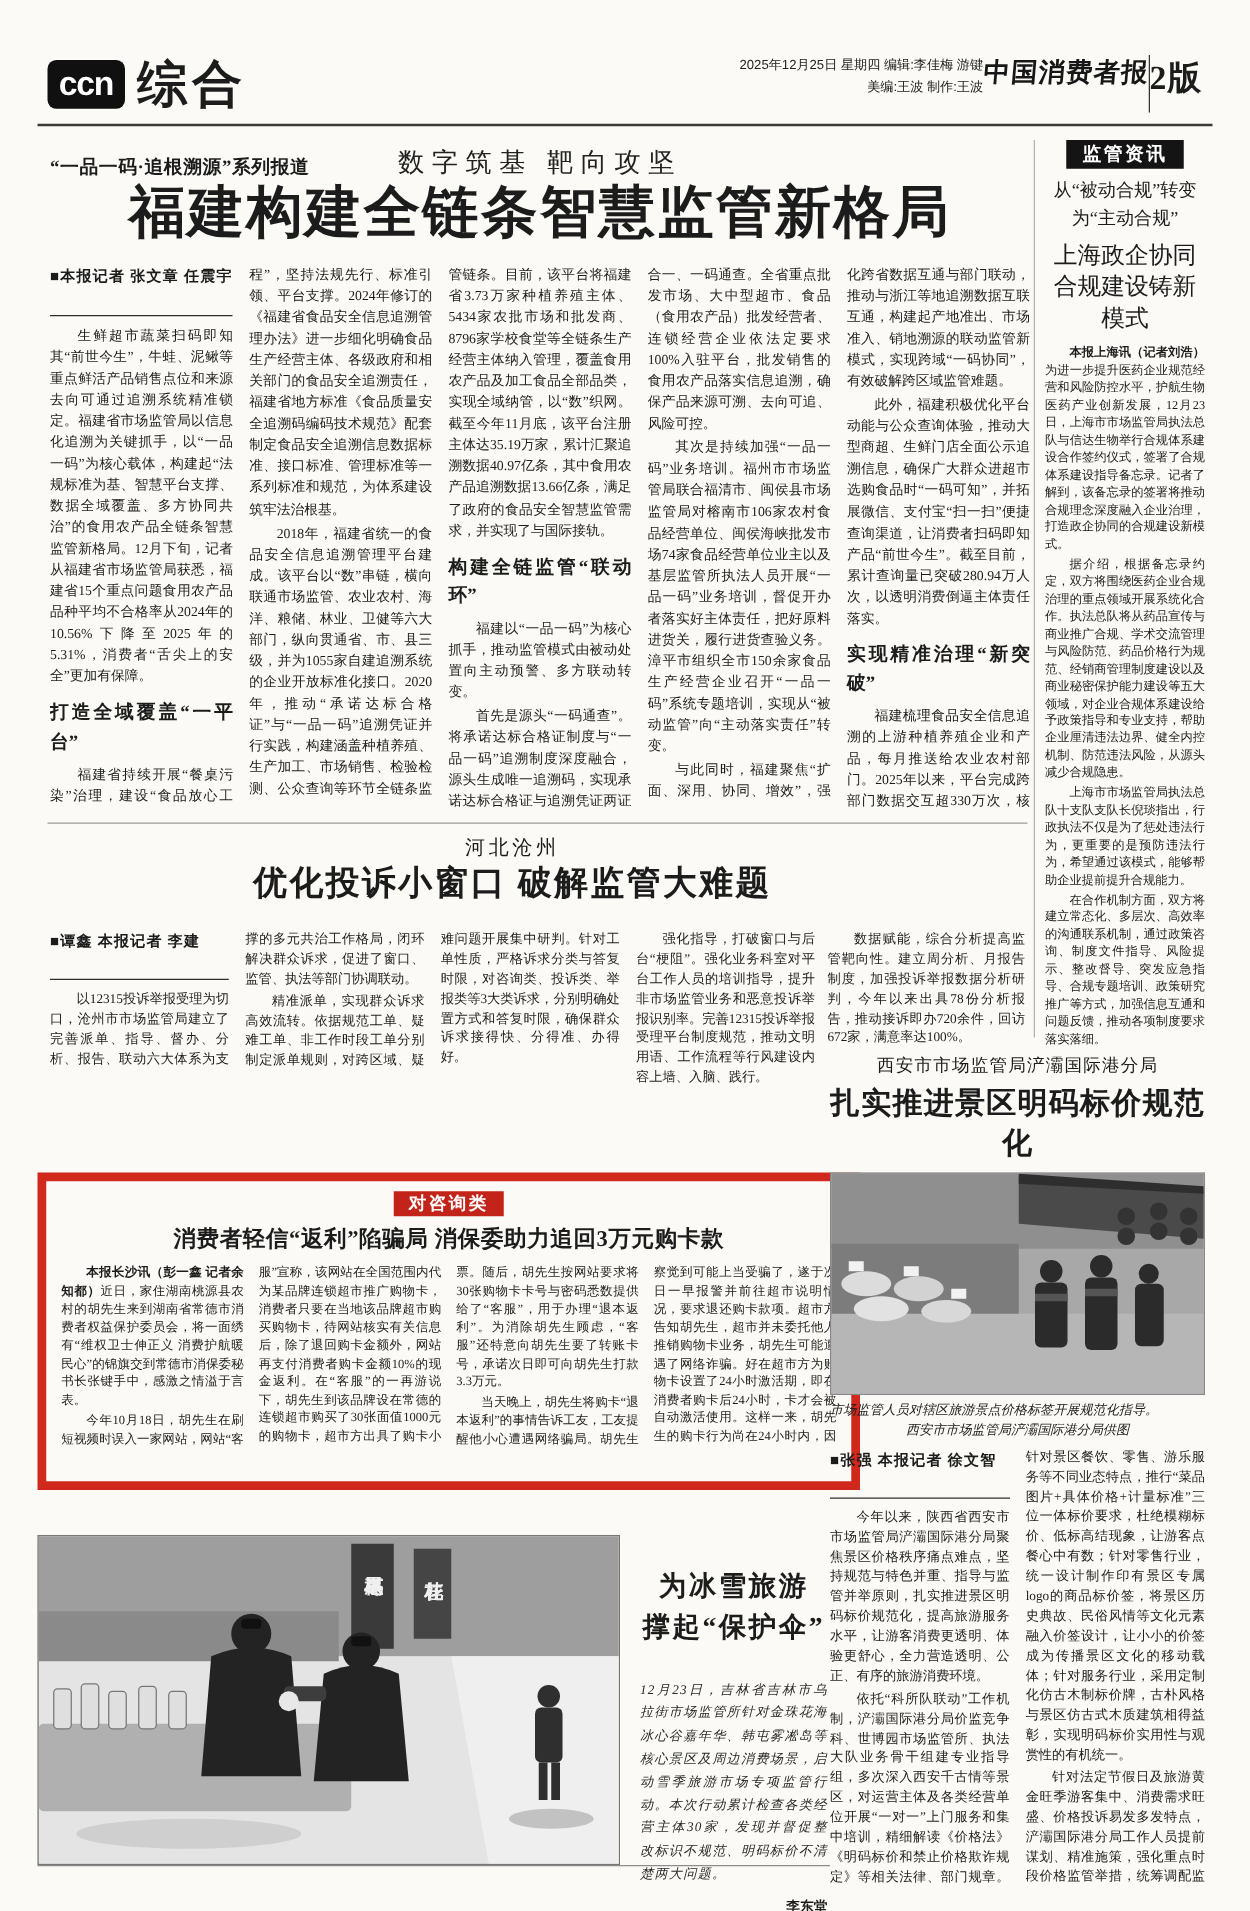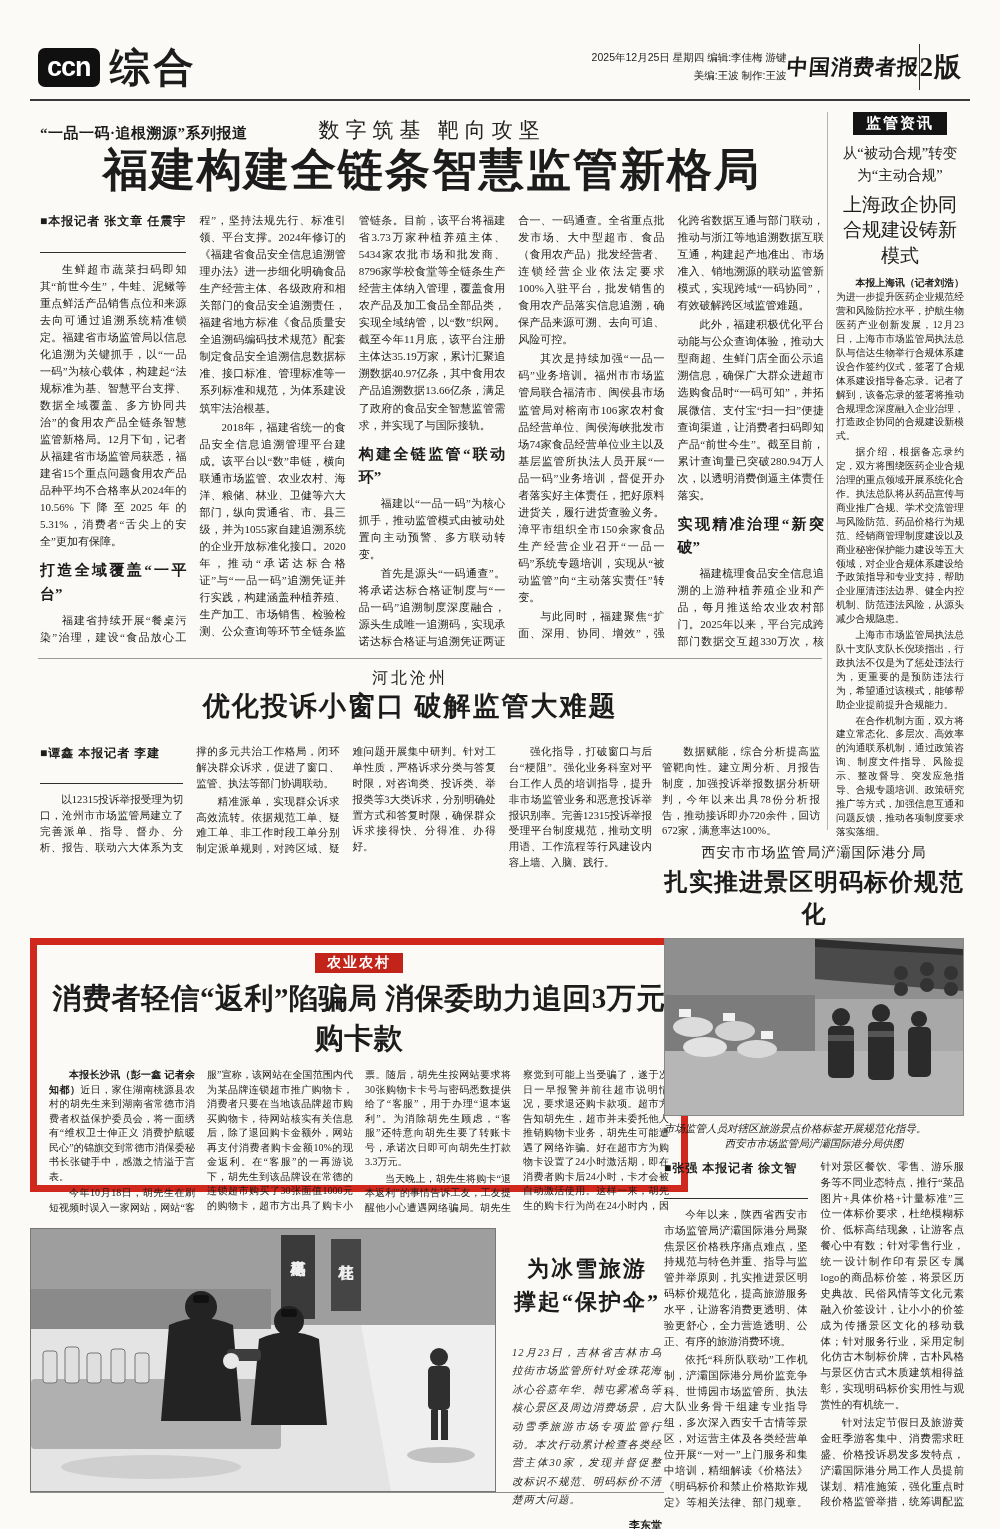--- a/index.html
+++ b/index.html
@@ -6,21 +6,21 @@
   .page{
     position:relative;width:1000px;height:1529px;margin:0 auto;
     background:#fbfaf6;overflow:hidden;color:#1c1c1c;
     font-family:"Liberation Serif","DejaVu Serif",serif;
   }
   
   .header{position:absolute;left:38px;top:40px;width:924px;height:54px;display:flex;justify-content:space-between;align-items:center;}
   .brand{display:flex;align-items:center;gap:10px;}
   .logo{background:#101010;color:#fff;border-radius:7px;padding:4px 9px;font-weight:bold;font-size:27px;letter-spacing:-1px;font-family:"Liberation Sans","DejaVu Sans",sans-serif;}
   .section-name{font-size:40px;font-weight:bold;letter-spacing:4px;}
-  .head-right{display:flex;align-items:center;}
+  .head-right{display:flex;align-items:flex-start;}
   .meta{font-size:10.5px;line-height:1.7;text-align:right;color:#222;font-family:"Liberation Sans","DejaVu Sans",sans-serif;}
   .masthead{font-size:21px;font-weight:bold;transform:skewX(-5deg);letter-spacing:1px;color:#171717;white-space:nowrap;}
   .head-divider{width:1px;height:46px;background:#333;}
   .page-no{font-size:27px;font-weight:bold;letter-spacing:1px;}
   .header-rule{position:absolute;left:30px;top:99px;width:940px;height:2px;background:#3a3a3a;}
   
   .bodyp{margin:0 0 2px 0;text-indent:2em;}
   .subhead{font-size:15px;font-weight:bold;margin:9px 0 6px 0;text-indent:0;}
   .flow-byline{font-weight:bold;text-indent:0;border-bottom:1.5px solid #2e2e2e;padding-bottom:21px;margin:0 0 8px 0;font-size:12px;letter-spacing:1px;}
   .cols{text-align:justify;overflow:hidden;}
@@ -41,21 +41,21 @@
   
   .mid-kicker{position:absolute;left:40px;top:668px;width:740px;text-align:center;font-size:16px;letter-spacing:3px;}
   .mid-headline{position:absolute;left:40px;top:688px;width:740px;text-align:center;font-size:27px;font-weight:bold;letter-spacing:2px;}
   .mid-body{position:absolute;left:40px;top:744px;width:612px;height:188px;columns:4;column-gap:13px;font-size:10.6px;line-height:1.5;}
   .mid-stub{position:absolute;left:662px;top:744px;width:158px;height:92px;overflow:hidden;font-size:10.6px;line-height:1.5;text-align:justify;}
   .mid-stub p{margin:0;text-indent:2em;}
   
   .case-box{position:absolute;left:30px;top:938px;width:620px;height:226px;border:7px solid #d0281c;background:#fbfaf6;padding:6px 12px 8px 12px;}
   .case-badge-wrap{text-align:center;margin:2px 0 6px 0;}
   .case-badge{display:inline-block;background:#c3241a;color:#fff;font-weight:bold;font-size:14px;padding:1px 12px;letter-spacing:2px;}
-  .case-headline{text-align:center;font-size:29px;font-weight:bold;letter-spacing:0.5px;margin-bottom:9px;}
+  .case-headline{text-align:center;font-size:18px;font-weight:bold;letter-spacing:0.5px;margin-bottom:9px;}
   .case-body{columns:4;column-gap:12px;font-size:10px;line-height:1.45;height:152px;text-align:justify;overflow:hidden;}
   
   .xian{position:absolute;left:664px;top:844px;width:300px;}
   .xian-kicker{text-align:center;font-size:14px;letter-spacing:1px;margin-bottom:4px;}
   .xian-headline{text-align:center;font-size:24px;font-weight:bold;letter-spacing:1px;margin-bottom:8px;}
   .xian-photo{width:298px;height:176px;border:1px solid #888;display:block;background:#b9b9b9;}
   .xian-caption{font-size:10.5px;line-height:1.5;margin-top:5px;font-style:italic;}
   .xian-credit{text-align:center;font-size:10.5px;font-style:italic;margin-bottom:8px;}
   .xian-body{columns:2;column-gap:13px;font-size:10.6px;line-height:1.5;height:352px;text-align:justify;overflow:hidden;}
   
@@ -134,21 +134,21 @@
       <p class="bodyp">以12315投诉举报受理为切口，沧州市市场监管局建立了完善派单、指导、督办、分析、报告、联动六大体系为支撑的多元共治工作格局，闭环解决群众诉求，促进了窗口、监管、执法等部门协调联动。</p>
       <p class="bodyp">精准派单，实现群众诉求高效流转。依据规范工单、疑难工单、非工作时段工单分别制定派单规则，对跨区域、疑难问题开展集中研判。针对工单性质，严格诉求分类与答复时限，对咨询类、投诉类、举报类等3大类诉求，分别明确处置方式和答复时限，确保群众诉求接得快、分得准、办得好。</p>
       <p class="bodyp">强化指导，打破窗口与后台“梗阻”。强化业务科室对平台工作人员的培训指导，提升非市场监管业务和恶意投诉举报识别率。完善12315投诉举报受理平台制度规范，推动文明用语、工作流程等行风建设内容上墙、入脑、践行。</p>
     </div>
   <div class="mid-stub">
     <p>数据赋能，综合分析提高监管靶向性。建立周分析、月报告制度，加强投诉举报数据分析研判，今年以来出具78份分析报告，推动接诉即办720余件，回访672家，满意率达100%。</p>
   </div>
 
   <div class="case-box">
     <div class="case-badge-wrap">
-      <span class="case-badge">农业农村</span>
+      <span class="case-badge">对咨询类</span>
     </div>
     <div class="case-headline">消费者轻信“返利”陷骗局 消保委助力追回3万元购卡款</div>
     <div class="case-body cols">
         <p class="bodyp"><b>本报长沙讯（彭一鑫 记者余知都）</b>近日，家住湖南桃源县农村的胡先生来到湖南省常德市消费者权益保护委员会，将一面绣有“维权卫士伸正义 消费护航暖民心”的锦旗交到常德市消保委秘书长张键手中，感激之情溢于言表。</p>
         <p class="bodyp">今年10月18日，胡先生在刷短视频时误入一家网站，网站“客服”宣称，该网站在全国范围内代为某品牌连锁超市推广购物卡，消费者只要在当地该品牌超市购买购物卡，待网站核实有关信息后，除了退回购卡金额外，网站再支付消费者购卡金额10%的现金返利。在“客服”的一再游说下，胡先生到该品牌设在常德的连锁超市购买了30张面值1000元的购物卡，超市方出具了购卡小票。随后，胡先生按网站要求将30张购物卡卡号与密码悉数提供给了“客服”，用于办理“退本返利”。为消除胡先生顾虑，“客服”还特意向胡先生要了转账卡号，承诺次日即可向胡先生打款3.3万元。</p>
         <p class="bodyp">当天晚上，胡先生将购卡“退本返利”的事情告诉工友，工友提醒他小心遭遇网络骗局。胡先生察觉到可能上当受骗了，遂于次日一早报警并前往超市说明情况，要求退还购卡款项。超市方告知胡先生，超市并未委托他人推销购物卡业务，胡先生可能遭遇了网络诈骗。好在超市方为购物卡设置了24小时激活期，即在消费者购卡后24小时，卡才会被自动激活使用。这样一来，胡先生的购卡行为尚在24小时内，因此其卡并未被激活，钱尚在卡内。为保障资金安全，超市建议胡先生将卡内余额全部转入超市APP中，供日后购物使用，并明确表示购卡是胡先生的个人自愿行为，其款项只能用作购物，拒绝退还购卡款项。胡先生表示，购卡行为完全源于轻信他人“退本返利”骗局，希望超市退还3万元购卡款。</p>
       </div>
   </div>
 
   <div class="xian">

